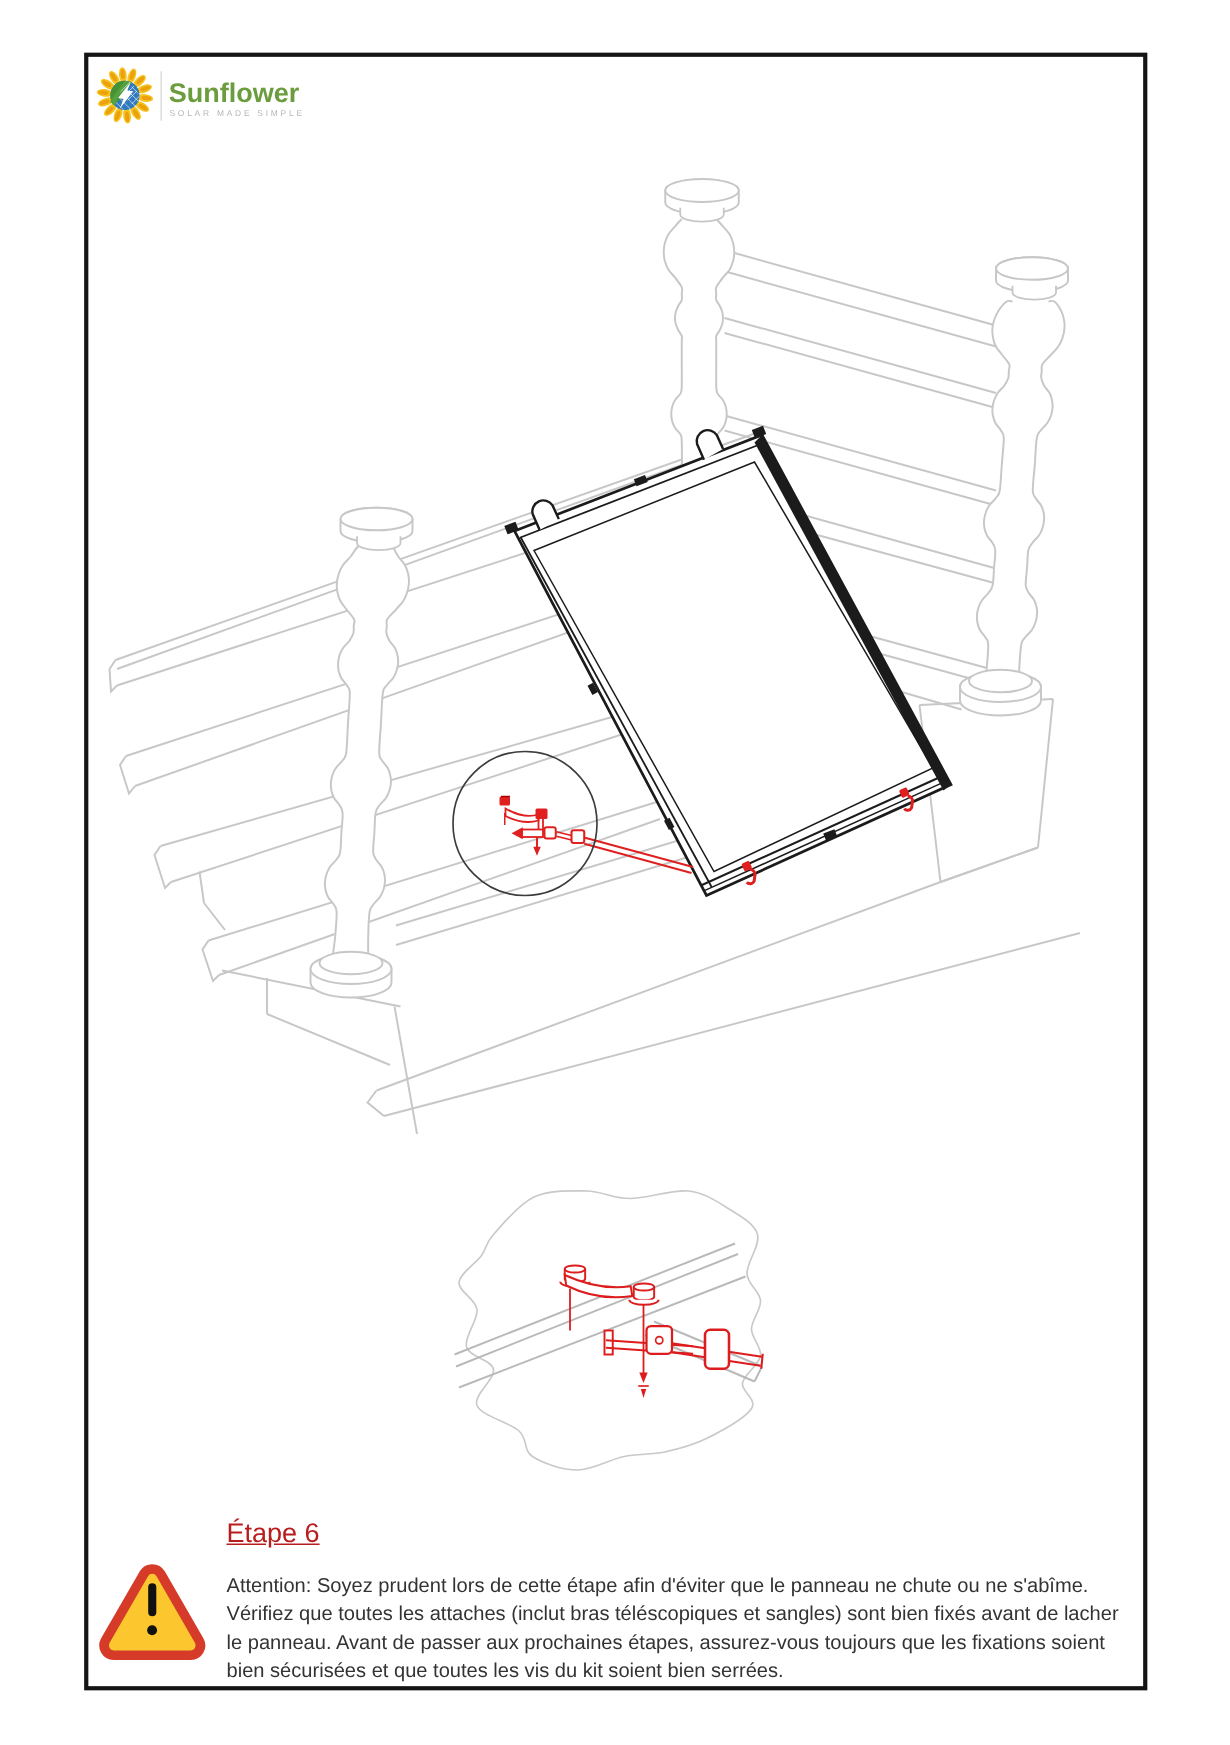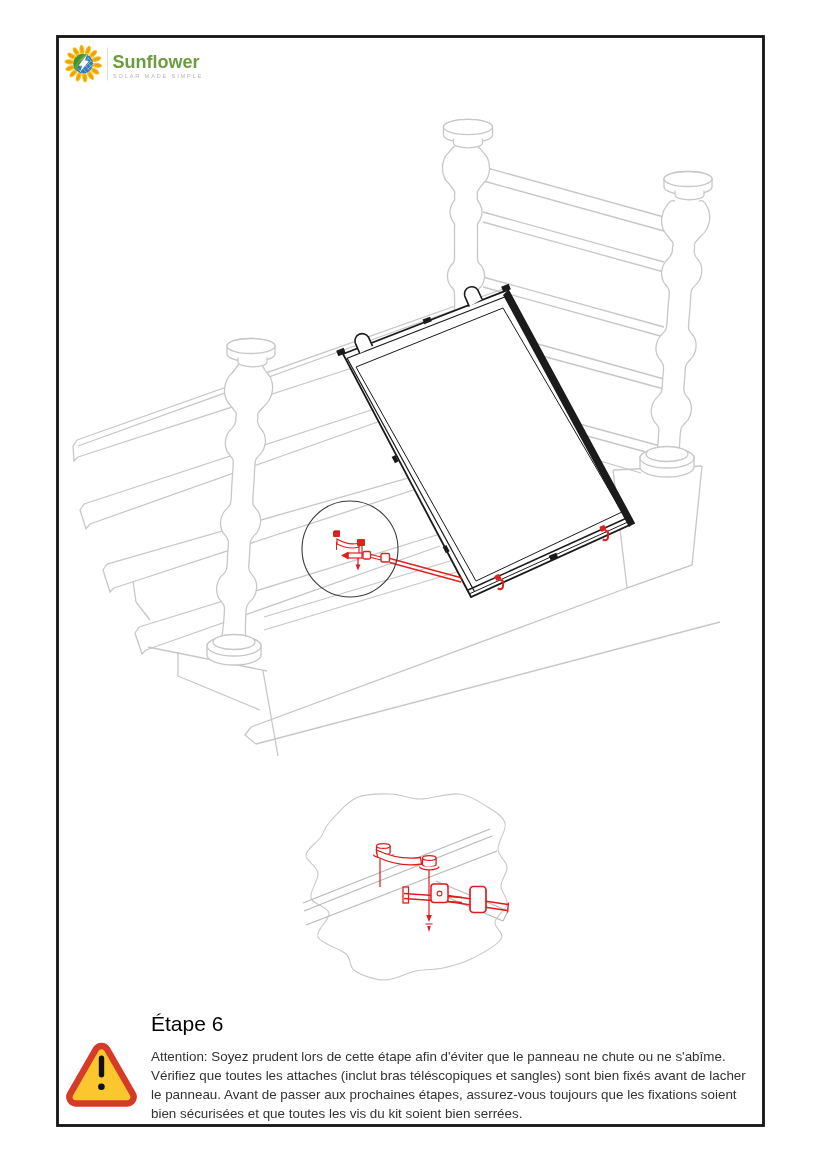--- a/index.html
+++ b/index.html
@@ -308,15 +308,15 @@
 
 <text x="113" y="77.5" font-family="Liberation Sans, sans-serif" font-size="5.6" fill="#b5b5b5" letter-spacing="1.85">SOLAR MADE SIMPLE</text>
 
 <g>
 <path d="M95.9,1049.2 a6.5,6.5 0 0 1 11.2,0 l25.7,44.6 a6.5,6.5 0 0 1 -5.6,9.7 l-51.4,0 a6.5,6.5 0 0 1 -5.6,-9.7 z" fill="#fbc62e" stroke="#d63b2a" stroke-width="6.4" stroke-linejoin="round"></path>
 <rect x="98.8" y="1055.5" width="5.4" height="22" rx="2.7" fill="#111"></rect>
 <circle cx="101.4" cy="1086.8" r="3.3" fill="#111"></circle>
 </g>
 </svg>
 
-<div class="txt" style="left:151px;top:1012px;font-size:21px;color:#000000;">Étape 6</div>
+<div class="txt" style="left:151px;top:1012px;font-size:18px;color:#b91c1c;text-decoration:underline;">Étape 6</div>
 
 <div class="txt" style="left:151px;top:1047px;width:620px;font-size:13.4px;line-height:19px;color:#333;">Attention: Soyez prudent lors de cette étape afin d'éviter que le panneau ne chute ou ne s'abîme.<br>Vérifiez que toutes les attaches (inclut bras téléscopiques et sangles) sont bien fixés avant de lacher<br>le panneau. Avant de passer aux prochaines étapes, assurez-vous toujours que les fixations soient<br>bien sécurisées et que toutes les vis du kit soient bien serrées.</div>
 
 </body></html>

